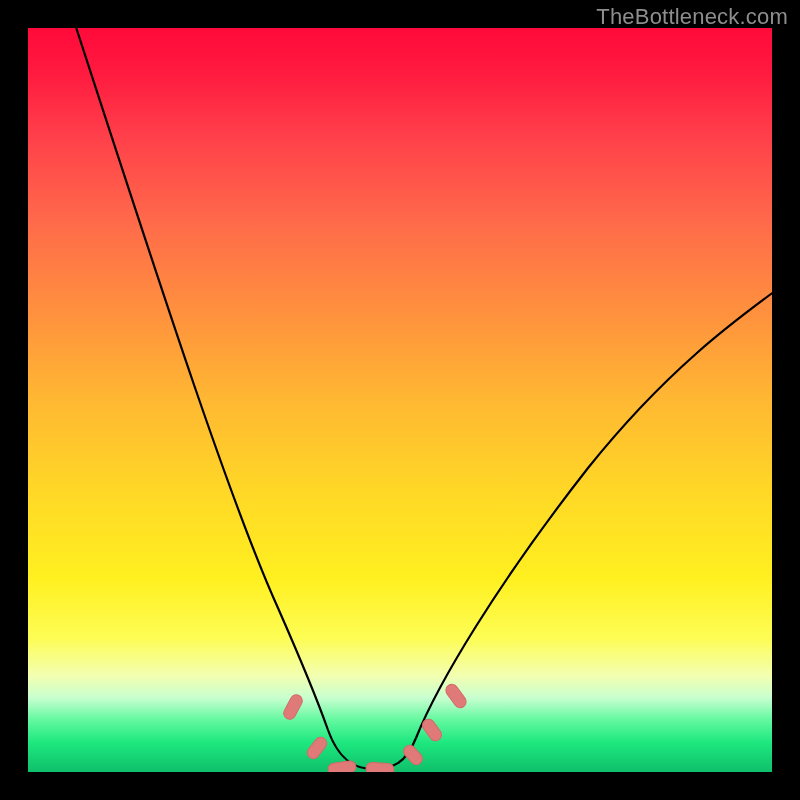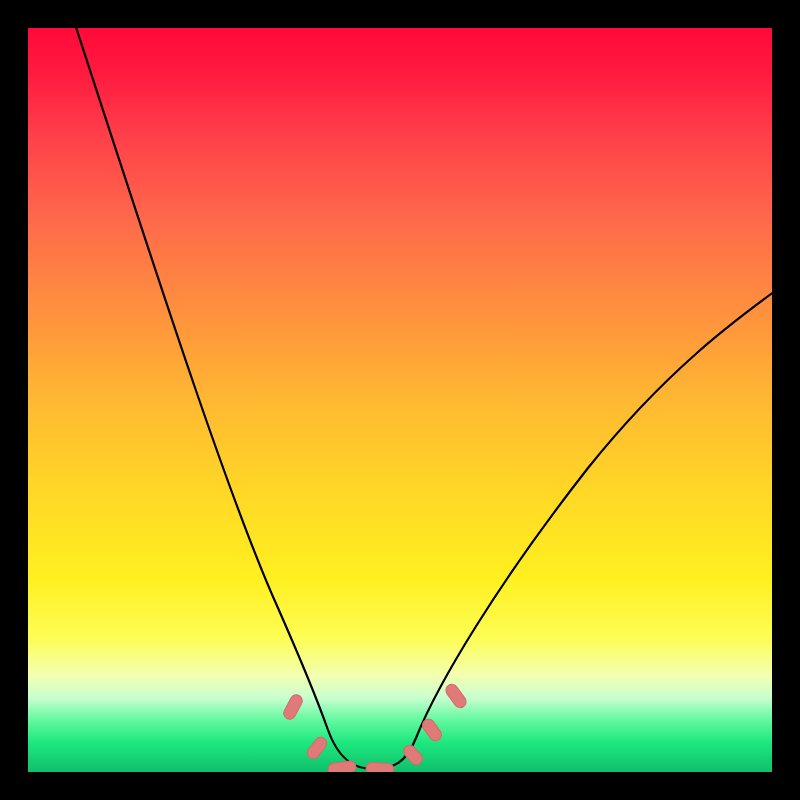--- a/index.html
+++ b/index.html
@@ -101,13 +101,14 @@
         <g transform="translate(404,702) rotate(54)">
           <rect x="-12" y="-6" width="24" height="12" rx="6"></rect>
         </g>
         <g transform="translate(428,668) rotate(54)">
           <rect x="-13" y="-6" width="26" height="12" rx="6"></rect>
         </g>
       </g>
     </svg>
   </div>
 
+  <div class="watermark">TheBottleneck.com</div>
 </div>
 
 </body></html>

